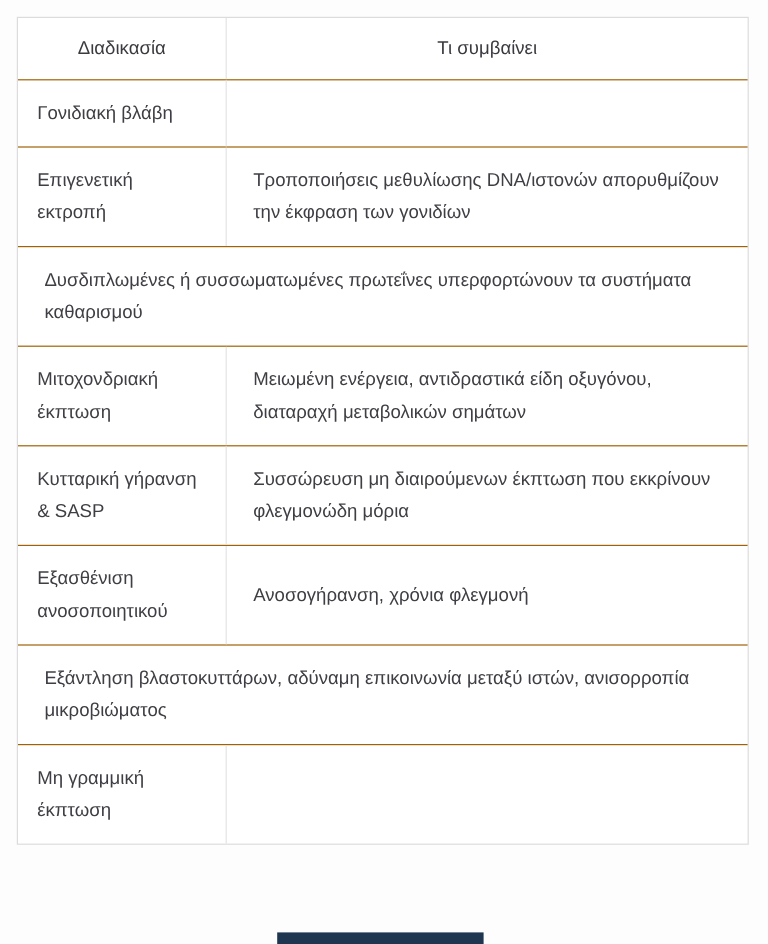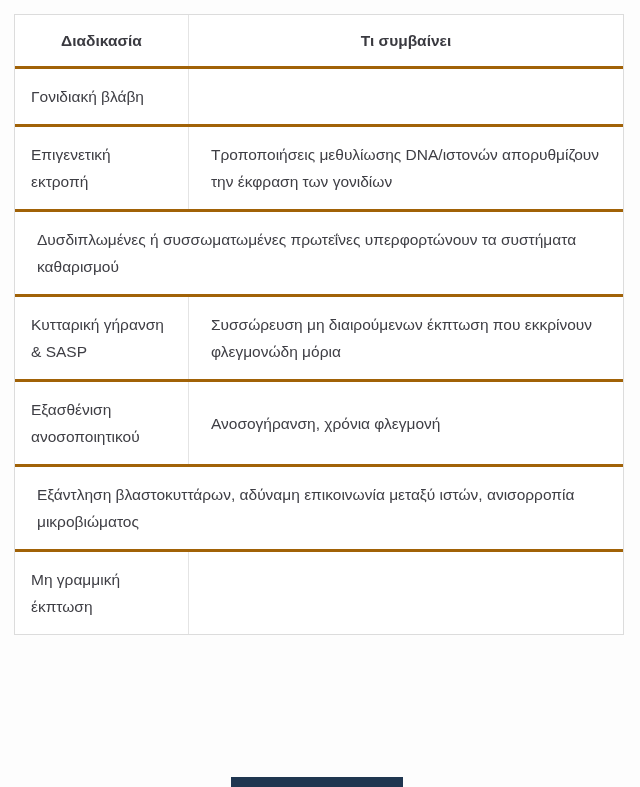--- a/index.html
+++ b/index.html
@@ -20,21 +20,21 @@
     left: 14px;
     top: 14px;
     width: 610px;
     background: #ffffff;
     border: 1px solid #dcdcdc;
     box-sizing: border-box;
   }
   .row {
     display: flex;
     align-items: stretch;
-    border-top: 3px solid #a16207;
+    border-top: 1px solid #a16207;
   }
   .row:first-child {
     border-top: none;
   }
   .cell {
     box-sizing: border-box;
     display: flex;
     align-items: center;
     font-size: 15.5px;
     line-height: 27px;
@@ -49,21 +49,20 @@
   .cell-desc {
     flex: 1;
     padding: 14px 22px;
   }
   .header-row .cell {
     justify-content: center;
     text-align: center;
     padding-top: 12px;
     padding-bottom: 12px;
     color: #3a3a40;
-    font-weight: bold;
   }
   .partial-bottom-bar {
     position: absolute;
     left: 231px;
     bottom: 0;
     width: 172px;
     height: 10px;
     background: #1f3650;
   }
 </style>
@@ -85,20 +84,24 @@
 
     <div class="row">
       <div class="cell cell-process">Επιγενετική εκτροπή</div>
       <div class="cell cell-desc">Τροποποιήσεις μεθυλίωσης DNA/ιστονών απορυθμίζουν την έκφραση των γονιδίων</div>
     </div>
 
     <div class="row">
       <div class="cell cell-desc">Δυσδιπλωμένες ή συσσωματωμένες πρωτεΐνες υπερφορτώνουν τα συστήματα καθαρισμού</div>
     </div>
 
+    <div class="row">
+      <div class="cell cell-process">Μιτοχονδριακή έκπτωση</div>
+      <div class="cell cell-desc">Μειωμένη ενέργεια, αντιδραστικά είδη οξυγόνου, διαταραχή μεταβολικών σημάτων</div>
+    </div>
 
     <div class="row">
       <div class="cell cell-process">Κυτταρική γήρανση &amp; SASP</div>
       <div class="cell cell-desc">Συσσώρευση μη διαιρούμενων έκπτωση που εκκρίνουν φλεγμονώδη μόρια</div>
     </div>
 
     <div class="row">
       <div class="cell cell-process">Εξασθένιση ανοσοποιητικού</div>
       <div class="cell cell-desc">Ανοσογήρανση, χρόνια φλεγμονή</div>
     </div>

